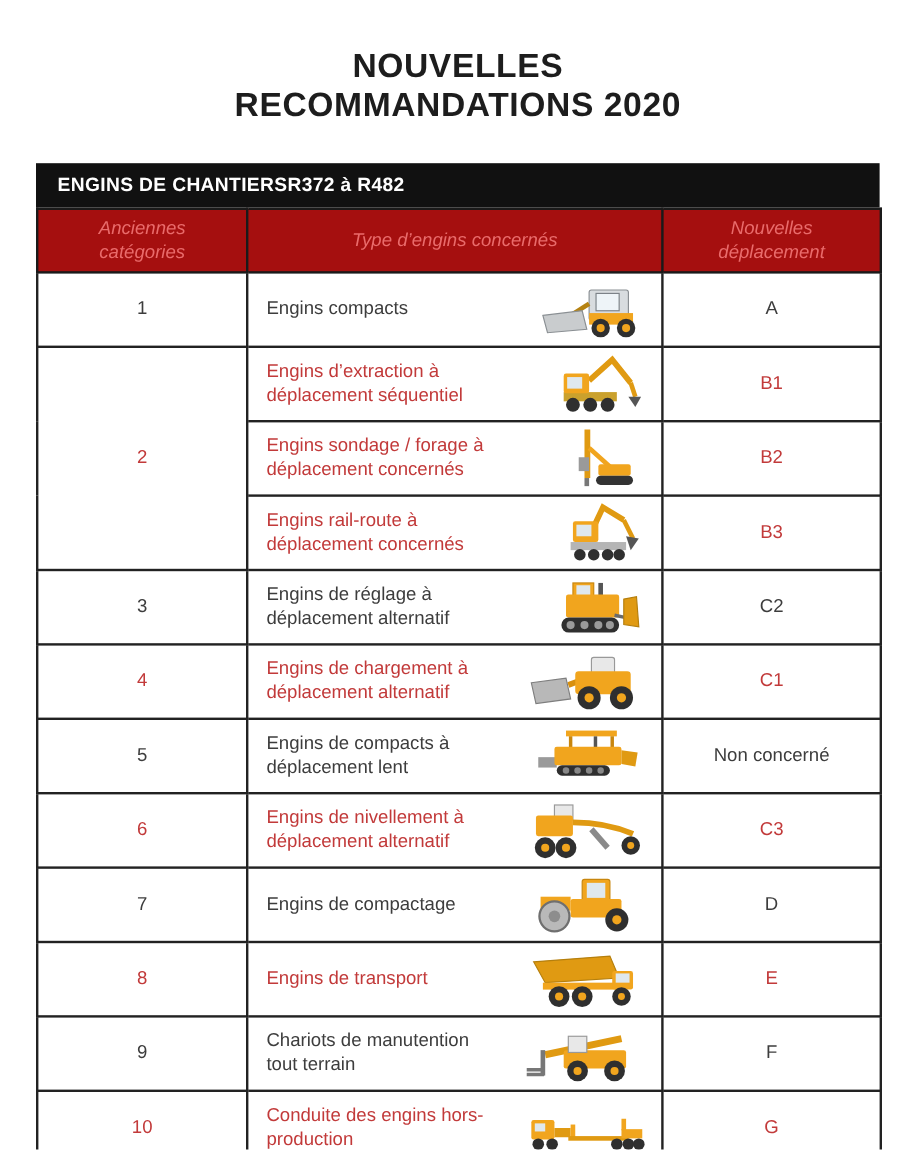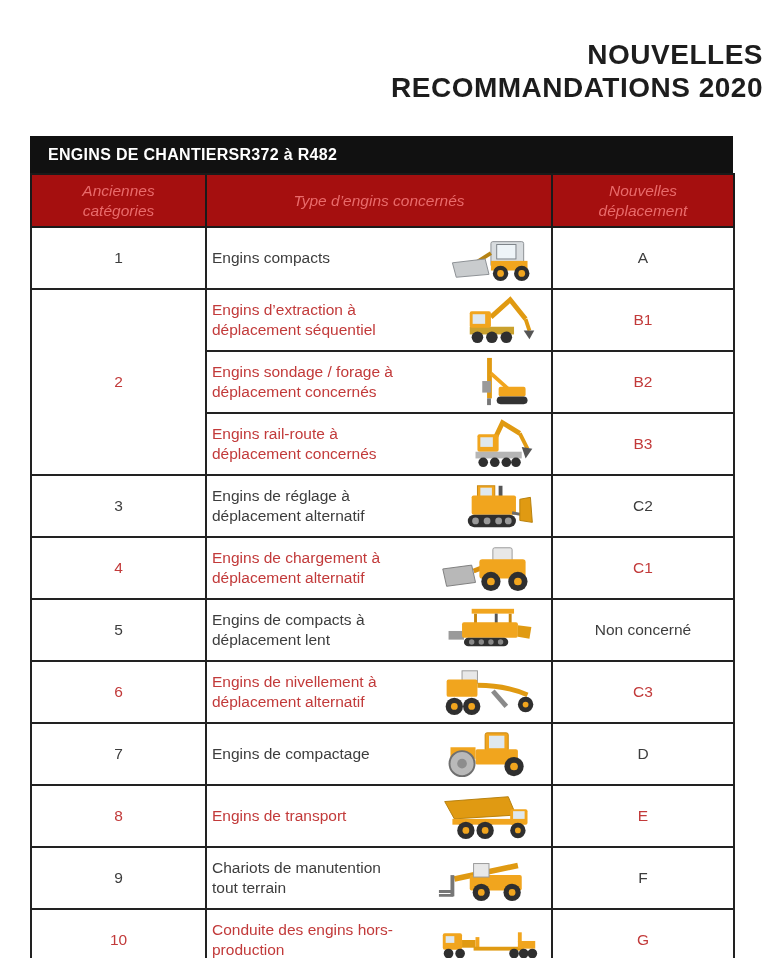--- a/index.html
+++ b/index.html
@@ -2,21 +2,21 @@
 <html><head>
 <meta charset="utf-8">
 <style>
   html,body{margin:0;padding:0;}
   body{
     width:763px;height:958px;background:#ffffff;
     font-family:"Liberation Sans","DejaVu Sans",sans-serif;
     color:#3d3d3d;position:relative;overflow:hidden;
   }
   .page-title{
-    margin:38px 0 16px 0;text-align:right;
+    margin:38px 0 16px 0;text-align:center;
     font-size:28px;font-weight:800;letter-spacing:.5px;
     line-height:1.18;color:#1d1d1d;
   }
   .table-wrap{position:absolute;left:30px;top:136px;width:703px;}
   .bar{
     background:#111111;color:#ffffff;height:37px;
     display:flex;align-items:center;justify-content:flex-start;
     padding:0 18px;box-sizing:border-box;
     font-size:16px;font-weight:700;letter-spacing:.3px;
   }
@@ -27,21 +27,21 @@
   table.reco th, table.reco td{
     border:2px solid #222222;box-sizing:border-box;vertical-align:middle;
   }
   table.reco thead th{
     background:#a50f0f;color:#e96b6b;font-style:italic;font-weight:400;
     font-size:15.5px;text-align:center;height:53px;line-height:1.25;
     border-color:#1a1a1a;padding:0 14px;
   }
   tr.grp td{height:59px;}
   td.old{width:175px;text-align:center;font-size:15.5px;}
-  td.type{width:346px;padding:4px 8px 4px 5px;}
+  td.type{width:346px;padding:4px 8px 4px 15px;}
   td.new{width:182px;text-align:center;font-size:15.5px;}
   .cellflex{display:flex;align-items:center;justify-content:space-between;}
   .tlabel{font-size:15.5px;line-height:1.3;max-width:198px;}
   tr.red td, tr.red .tlabel{color:#c23a3a;}
   tr.dark td, tr.dark .tlabel{color:#3d3d3d;}
   svg.mico{width:108px;height:52px;flex:0 0 auto;display:block;}
 </style>
 </head>
 <body>
 

